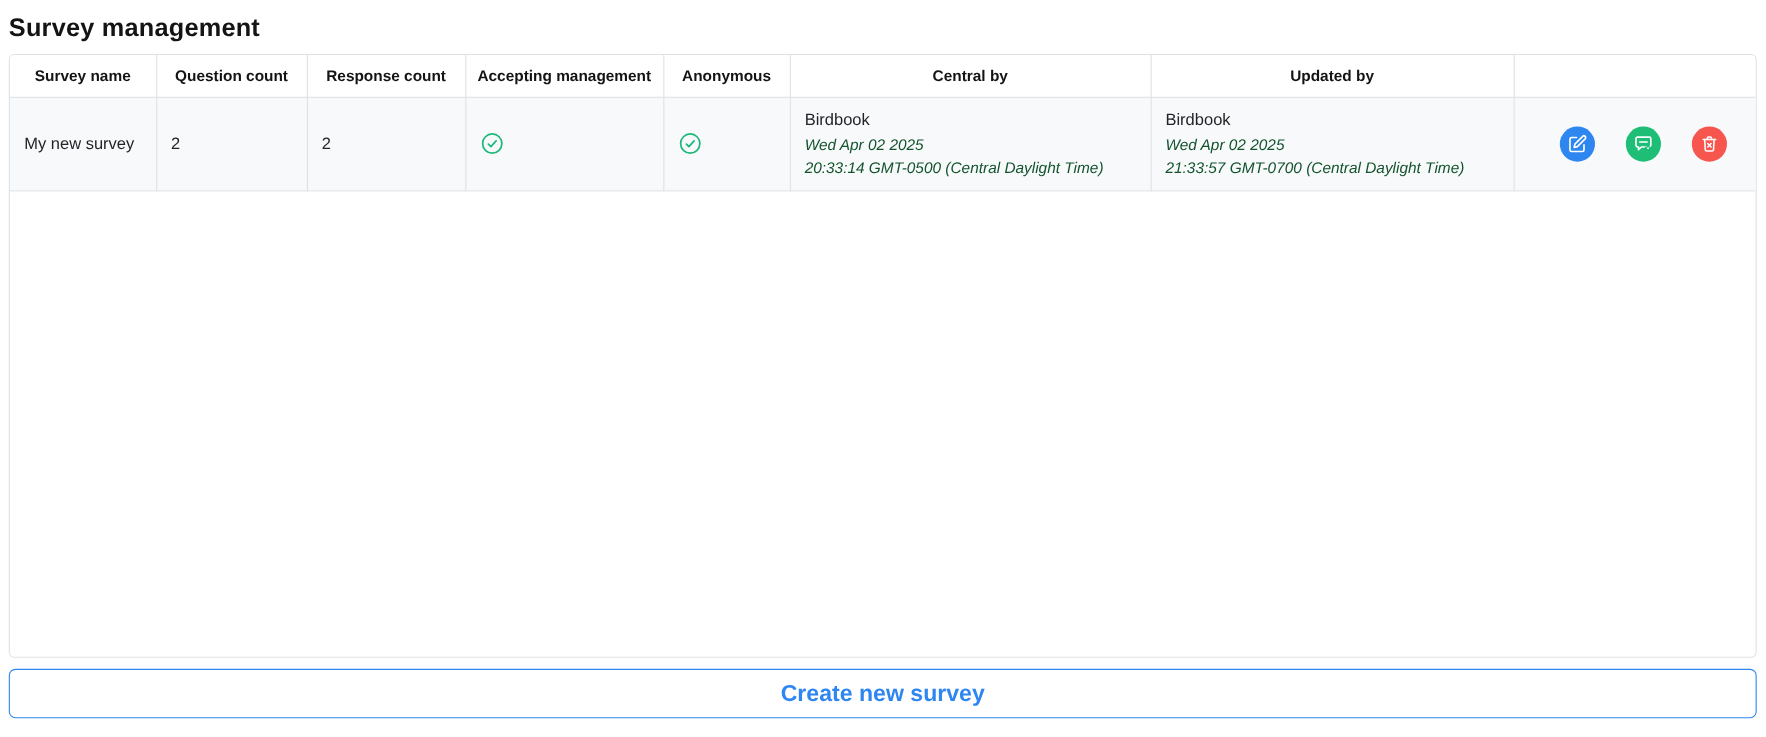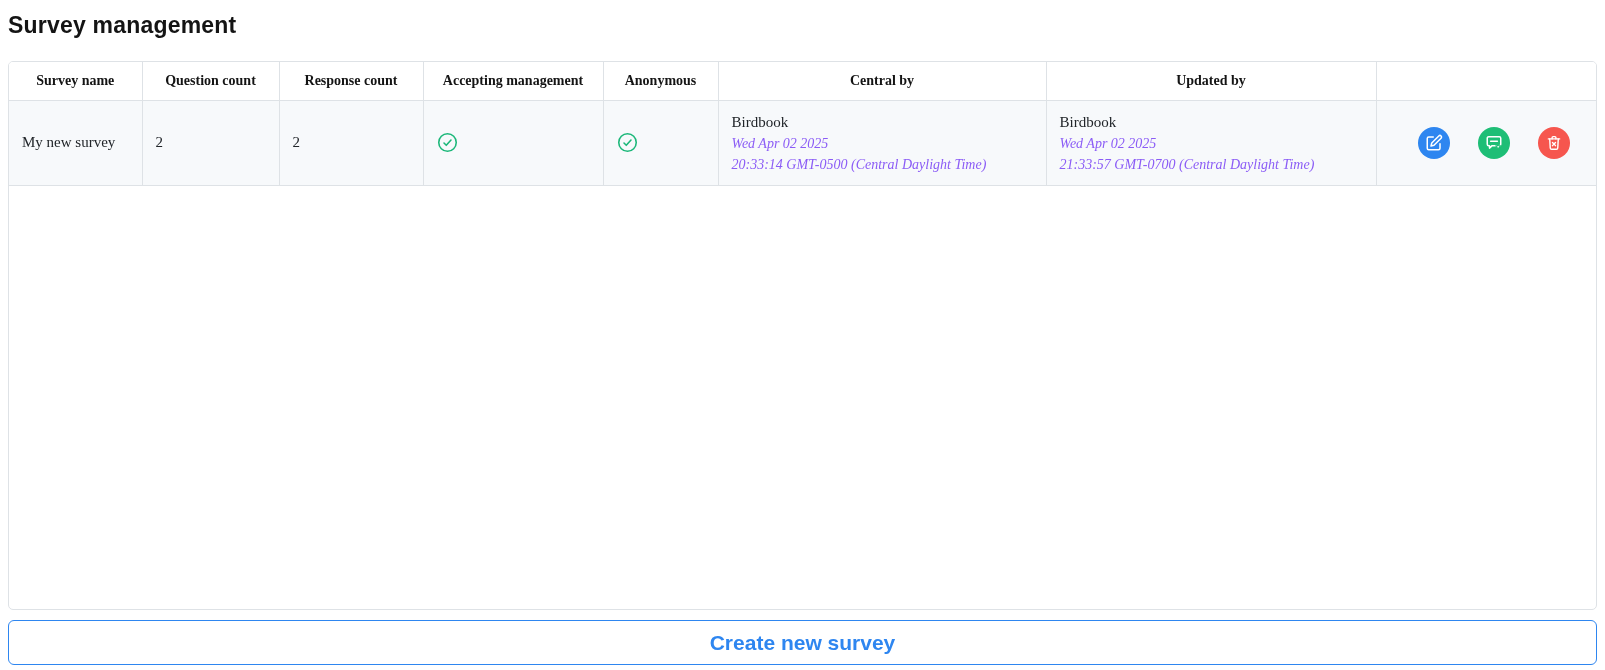--- a/index.html
+++ b/index.html
@@ -7,30 +7,29 @@
   body {
     font-family: "Liberation Sans", "DejaVu Sans", sans-serif;
     color: #212529;
     padding: 8px;
     overflow: hidden;
   }
   .page-title {
     font-size: 23px;
     font-weight: 700;
     color: #141414;
-    margin: 4px 0 22px 0;
+    margin: 4px 0 10px 0;
     letter-spacing: 0.2px;
   }
   .table-container {
     border: 1px solid #dee2e6;
     border-radius: 5px;
     height: 549px;
     overflow: hidden;
     background: #ffffff;
-    font-family: Liberation Serif, serif;
   }
   table {
     width: 100%;
     border-collapse: collapse;
     table-layout: fixed;
   }
   thead th {
     font-size: 14px;
     font-weight: 700;
     text-align: center;
@@ -51,21 +50,21 @@
     border-bottom: 1px solid #dee2e6;
     border-right: 1px solid #dee2e6;
     height: 84px;
     margin-top: 12px;
   }
   tbody td:last-child { border-right: none; }
   .who-name { font-size: 15px; color: #212529; line-height: 22px; }
   .who-date, .who-time {
     font-size: 14px;
     font-style: italic;
-    color: #8b5cf6;
+    color: #14532d;
     line-height: 21px;
   }
   .check-wrap { display: flex; align-items: center; }
   .check-icon { width: 21px; height: 21px; display: block; }
   .actions-cell-inner {
     display: flex;
     align-items: center;
     justify-content: center;
     gap: 28px;
     padding-left: 16px;

